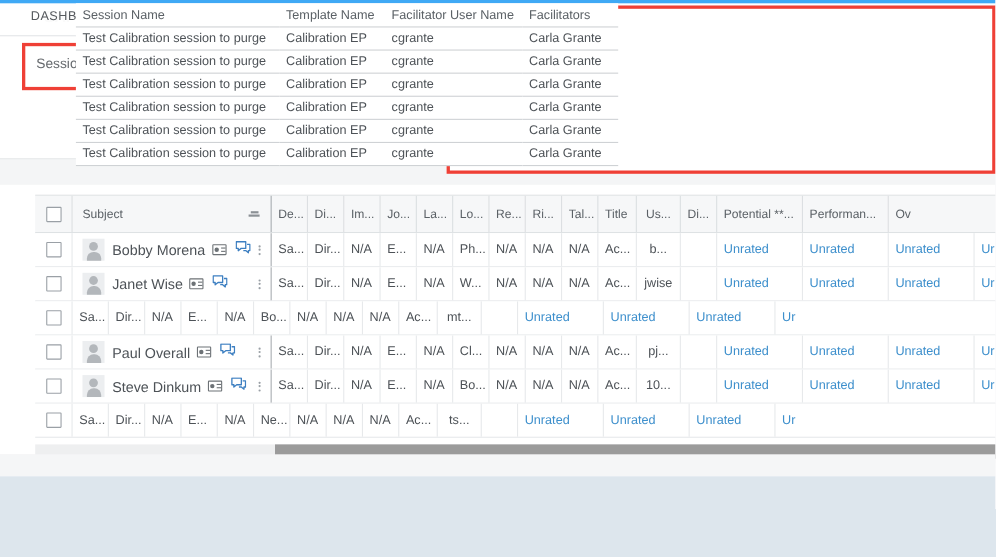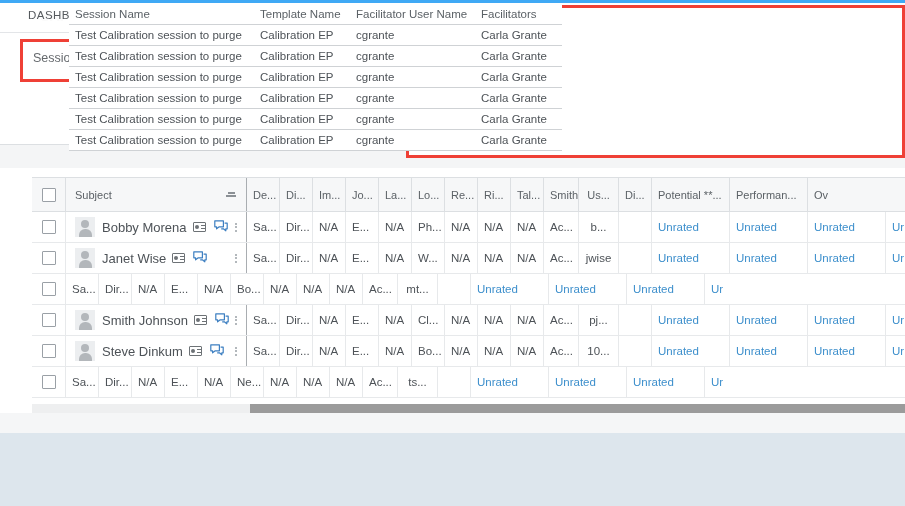--- a/index.html
+++ b/index.html
@@ -400,21 +400,21 @@
       <div class="cell narrow">
         <span>Re...</span>
       </div>
       <div class="cell narrow">
         <span>Ri...</span>
       </div>
       <div class="cell narrow">
         <span>Tal...</span>
       </div>
       <div class="cell w-title">
-        <span>Smith</span>
+        <span>Title</span>
       </div>
       <div class="cell w-mid">
         <span>Us...</span>
       </div>
       <div class="cell narrow">
         <span>Di...</span>
       </div>
       <div class="cell w-rating">
         <span>Potential **...</span>
       </div>
@@ -611,21 +611,21 @@
       <div class="cell w-rating-last">
         <span class="rating-link" style="color: rgb(61, 143, 204);">Ur</span>
       </div>
     </div>
     <div class="grid-row data-row">
       <div class="cell check-col">
         <span class="checkbox"></span>
       </div>
       <div class="cell subject-col">
         <span class="avatar"></span>
-        <span class="subject-name">Smith Johnson</span>
+        <span class="subject-name">Paul Overall</span>
         <span class="icon-card"></span>
         <span class="icon-chat"><svg width="14" height="13" viewBox="0 0 14 13">
             <path d="M0.8 0.8 h8.6 v6.0 h-4.2 l-2.6 2.1 v-2.1 h-1.8 z" fill="none" stroke="#3d7fc1" stroke-width="1.2" stroke-linejoin="round"></path>
             <path d="M10.6 3.2 h2.6 v5.6 h-1.4 v2.0 l-2.4 -2.0 h-2.2" fill="none" stroke="#3d7fc1" stroke-width="1.2" stroke-linejoin="round"></path>
           </svg></span>
         <span class="kebab">
           <i></i>
           <i></i>
           <i></i>
         </span>

